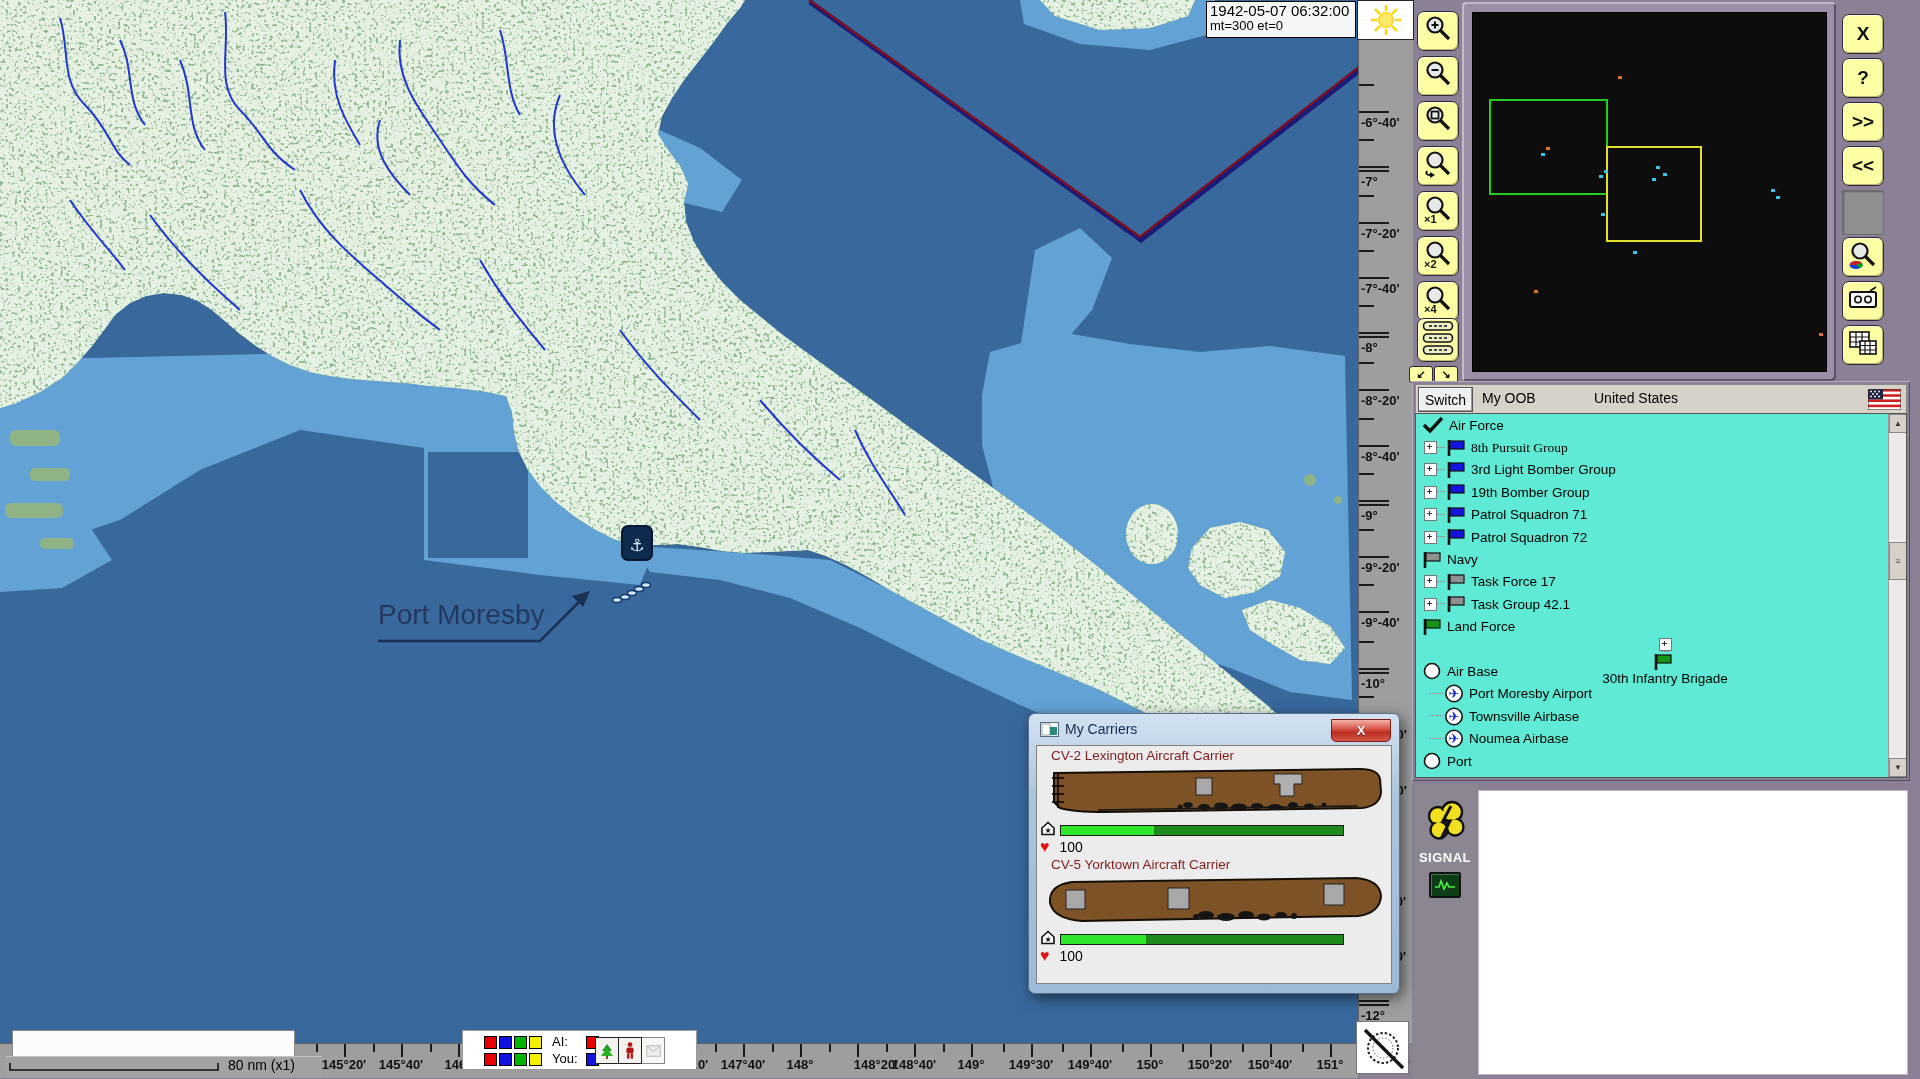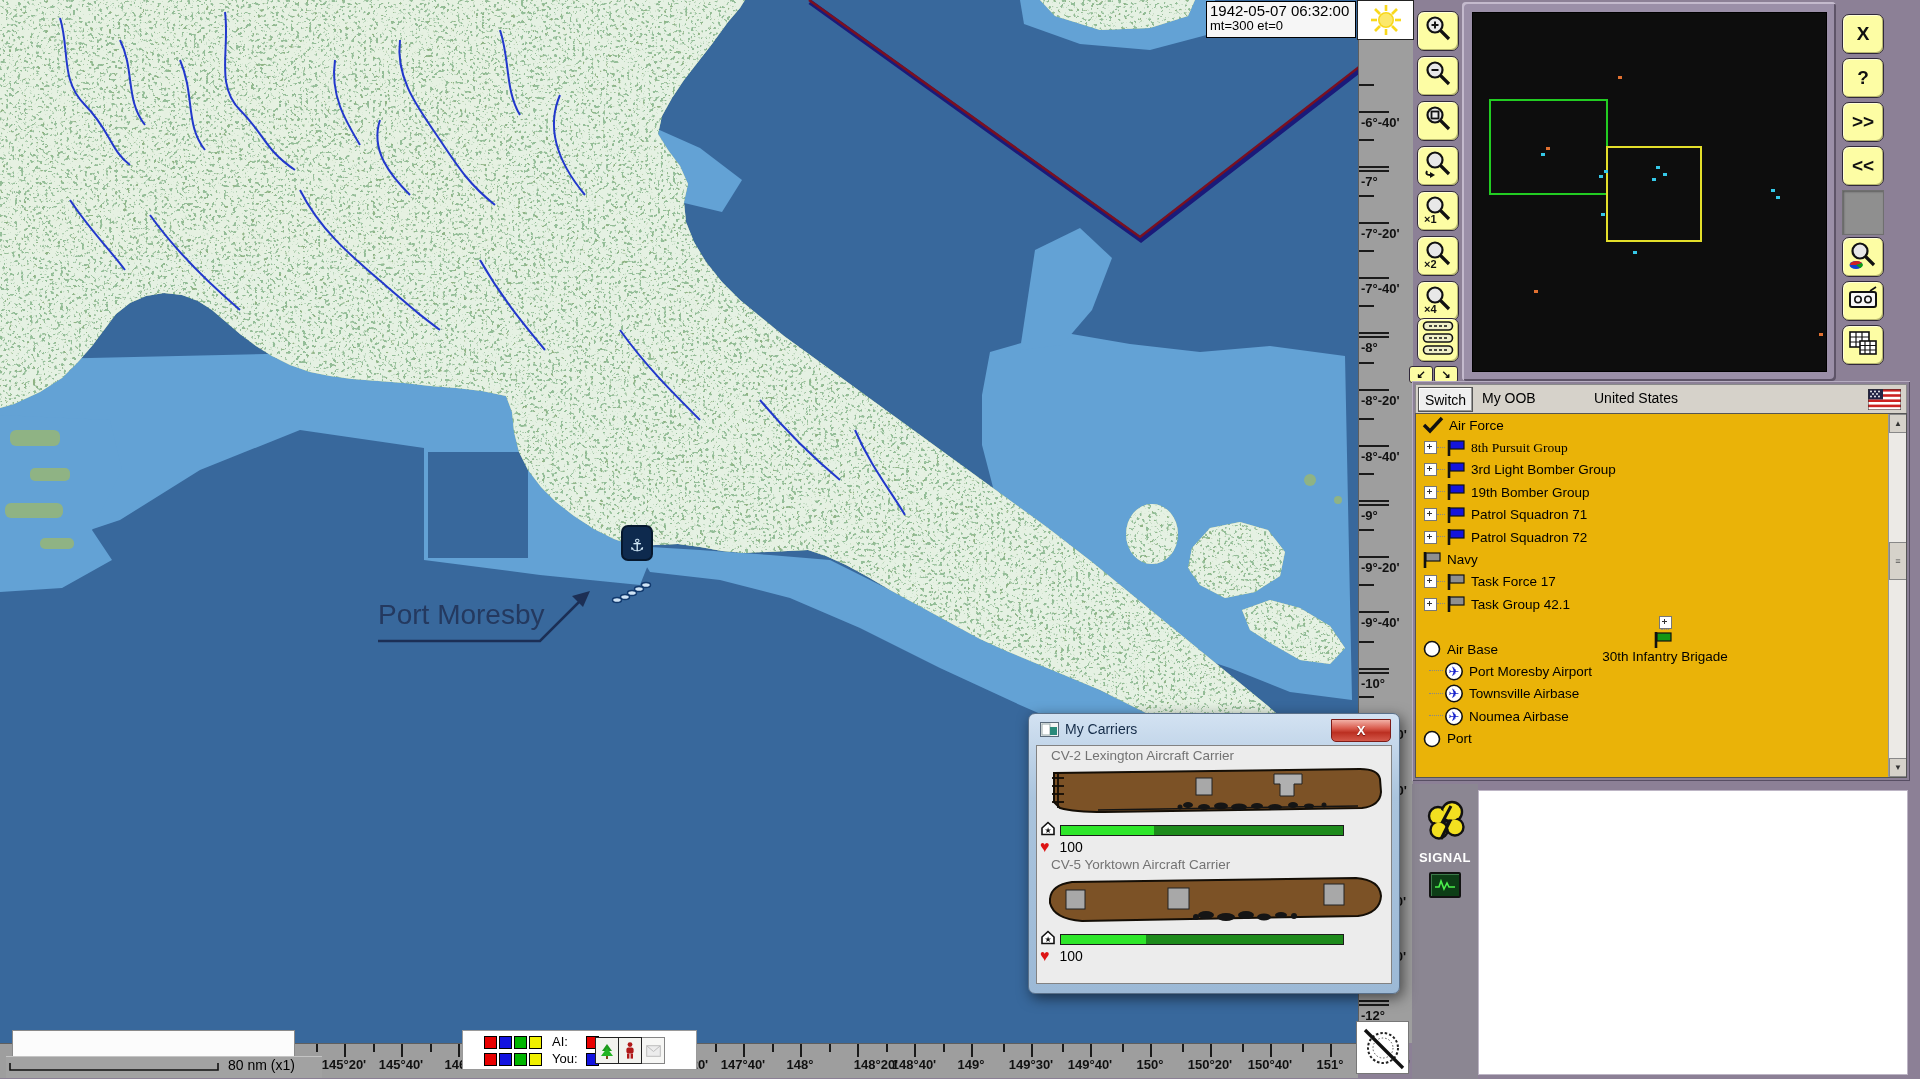--- a/index.html
+++ b/index.html
@@ -34,21 +34,21 @@
   #minimap-canvas{position:absolute;left:10px;top:10px;width:353px;height:358px;background:#0d0d0d;border:1px solid #000;}
   .vrect{position:absolute;border:2px solid;}
   .mdot{position:absolute;width:4px;height:3px;}
   
   #oob{left:1412px;top:381px;width:498px;height:400px;background:#8c8096;box-shadow:inset 1px 1px 0 #b7adc1, inset -1px -1px 0 #574e63;}
   #oob-header{position:absolute;left:3px;top:3px;right:3px;height:29px;background:#d6d2ca;border:1px solid #8a8a8a;}
   #switch-btn{position:absolute;left:2px;top:2px;width:53px;height:23px;background:#efefef;border:1px solid #555;
         box-shadow:inset -1px -1px 0 #9a9a9a, inset 1px 1px 0 #fff;font-size:14px;color:#000;display:flex;align-items:center;justify-content:center;cursor:pointer;}
   #oob-title{position:absolute;left:66px;top:5px;font-size:14px;color:#000;}
   #oob-nation{position:absolute;left:178px;top:5px;font-size:14px;color:#000;}
-  #oob-tree{position:absolute;left:3px;top:32px;right:3px;bottom:3px;background:#eab308;border:1px solid #555;overflow:hidden;}
+  #oob-tree{position:absolute;left:3px;top:32px;right:3px;bottom:3px;background:#5eead4;border:1px solid #555;overflow:hidden;}
   .trow{position:relative;height:22.4px;display:flex;align-items:center;white-space:nowrap;color:#000;font-size:13.5px;cursor:default;}
   .plusbox{width:11px;height:11px;border:1px solid #777;background:#fff;position:relative;flex:none;}
   .plusbox:before{content:"";position:absolute;left:2px;top:4px;width:5px;height:1px;background:#333;}
   .plusbox:after{content:"";position:absolute;left:4px;top:2px;width:1px;height:5px;background:#333;}
   .dotlead{flex:none;border-top:1px dotted #888;height:1px;}
   #oob-sb{position:absolute;top:0;right:0;width:17px;bottom:0;background:#eceae6;border-left:1px solid #999;}
   .sbbtn{position:absolute;left:0;width:16px;height:17px;background:#d6d2ca;border:1px solid #888;font-size:8px;color:#333;display:flex;align-items:center;justify-content:center;cursor:pointer;}
   #sb-thumb{position:absolute;left:0;top:128px;width:16px;height:36px;background:#d6d2ca;border:1px solid #888;display:flex;align-items:center;justify-content:center;font-size:9px;color:#555;cursor:pointer;}
   
   #signal-strip{left:1412px;top:784px;width:66px;height:295px;background:#8b8692;}
@@ -69,21 +69,21 @@
   
   #dlg{left:1028px;top:713px;width:370px;height:279px;z-index:50;border-radius:7px;border:1px solid #5a7089;
        background:linear-gradient(#d3e2f2,#aac4dd 30%,#9cb9d6);box-shadow:3px 4px 14px rgba(0,0,0,.55);}
   #dlg-title{position:absolute;left:36px;top:7px;font-size:14px;color:#152c49;}
   #dlg-icon{position:absolute;left:11px;top:8px;}
   #dlg-close{position:absolute;right:8px;top:5px;width:58px;height:21px;border-radius:0 0 5px 5px;border:1px solid #7e1c18;
        background:linear-gradient(#f2b0a6,#d95b4d 40%,#bb2f21 60%,#d4584a);display:flex;align-items:center;justify-content:center;
        color:#fff;font-weight:bold;font-size:13px;text-shadow:0 1px 1px #6d120d;cursor:pointer;}
   #dlg-body{position:absolute;left:7px;top:31px;right:7px;bottom:9px;background:#ececec;border:1px solid #828282;overflow:hidden;}
   .ship{position:relative;margin:2px 0 0 0;}
-  .shipname{font-size:13.5px;color:#737373;margin:2px 0 1px 14px;}
+  .shipname{font-size:13.5px;color:#7f1d1d;margin:2px 0 1px 14px;}
   .statrow{display:flex;align-items:center;margin:1px 0 0 3px;height:15px;}
   .bar{width:282px;height:9px;border:1px solid #1c1c1c;margin-left:4px;display:flex;background:#fff;}
   .bar .bright{background:#2ee62a;height:100%;}
   .bar .dark{background:#1d8a1b;height:100%;flex:1;}
   .heartrow{display:flex;align-items:center;margin:0 0 1px 3px;height:17px;}
   .heart{color:#dd1414;font-size:16px;line-height:14px;}
   .hp{font-size:14px;color:#000;margin-left:10px;}
 </style>
 </head>
 <body>
@@ -582,20 +582,29 @@
             <span class="plusbox"></span>
             <span class="dotlead" style="width: 8px;"></span>
             <span style="flex: 0 0 auto; margin: 0px 5px 0px 1px; display: inline-flex;">
               <svg width="20" height="18" viewBox="0 0 20 18">
                 <line x1="3" y1="1" x2="3" y2="17" stroke="#111" stroke-width="2.6"></line>
                 <rect x="4" y="2" width="14" height="8" fill="#8f8f8f" stroke="#111" stroke-width="1.2"></rect>
               </svg>
             </span>
             <span>Task Group 42.1</span>
           </div>
+          <div class="trow" style="padding-left: 5px;">
+            <span style="flex: 0 0 auto; margin: 0px 5px 0px 1px; display: inline-flex;">
+              <svg width="20" height="18" viewBox="0 0 20 18">
+                <line x1="3" y1="1" x2="3" y2="17" stroke="#111" stroke-width="2.6"></line>
+                <rect x="4" y="2" width="14" height="8" fill="#149614" stroke="#111" stroke-width="1.2"></rect>
+              </svg>
+            </span>
+            <span>Land Force</span>
+          </div>
           <div class="trow" style="padding-left: 8px; flex-direction: column;">
             <span class="plusbox"></span>
             <span class="dotlead" style="width: 8px;"></span>
             <span style="flex: 0 0 auto; margin: 0px 5px 0px 1px; display: inline-flex;">
               <svg width="20" height="18" viewBox="0 0 20 18">
                 <line x1="3" y1="1" x2="3" y2="17" stroke="#111" stroke-width="2.6"></line>
                 <rect x="4" y="2" width="14" height="8" fill="#149614" stroke="#111" stroke-width="1.2"></rect>
               </svg>
             </span>
             <span>30th Infantry Brigade</span>

